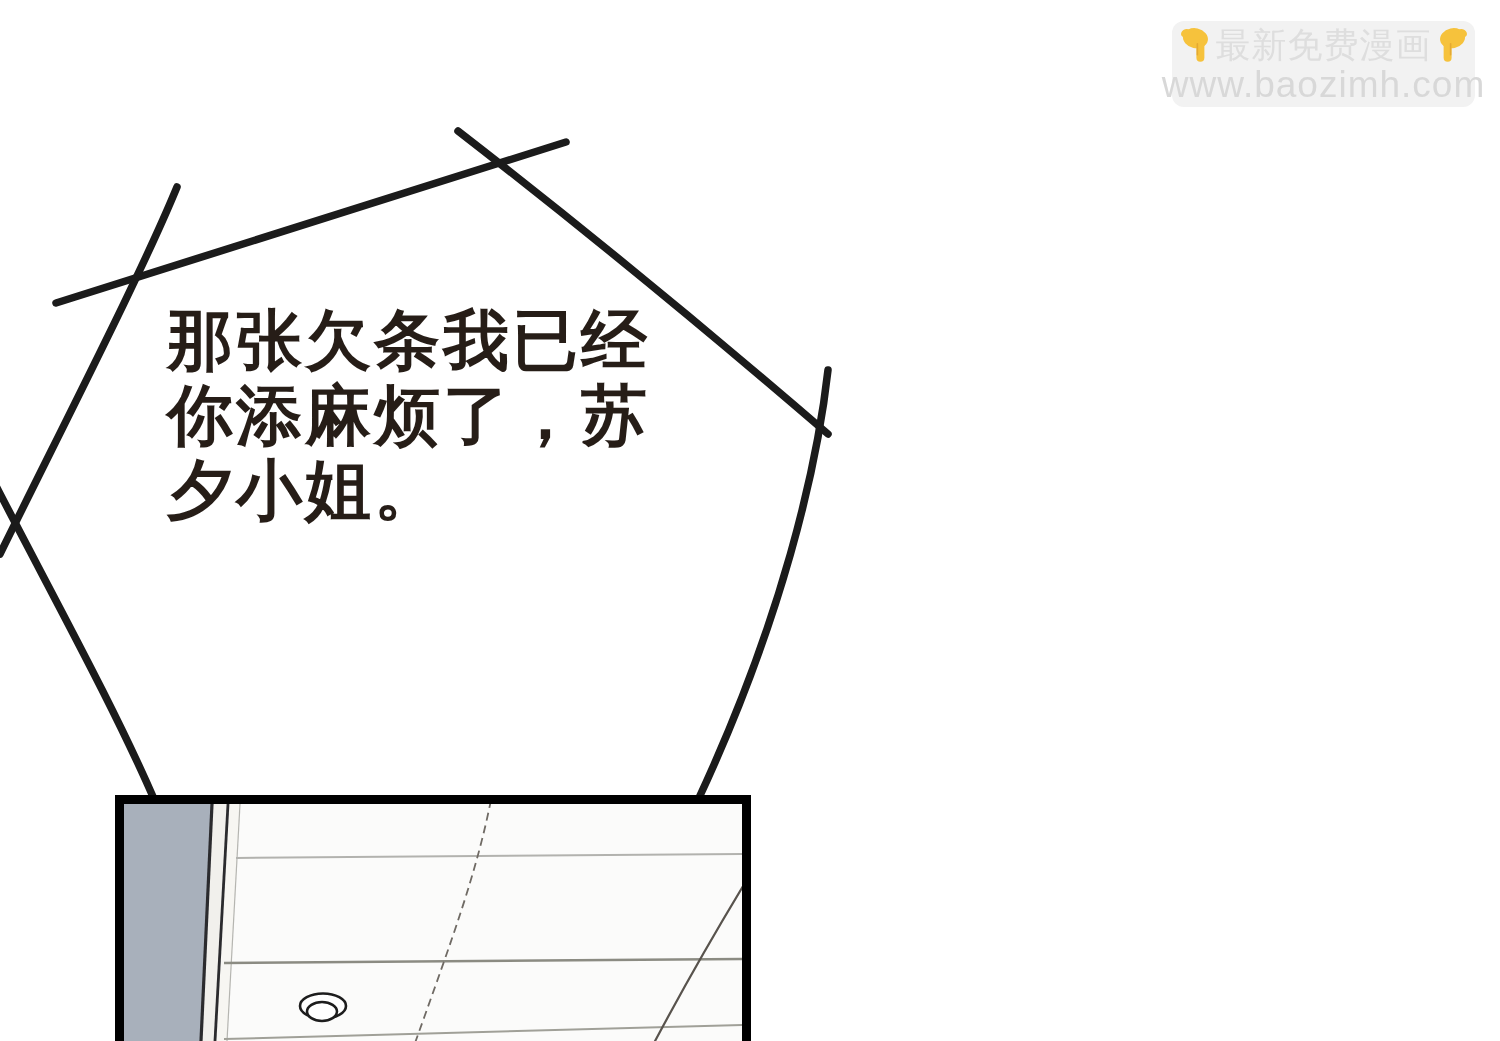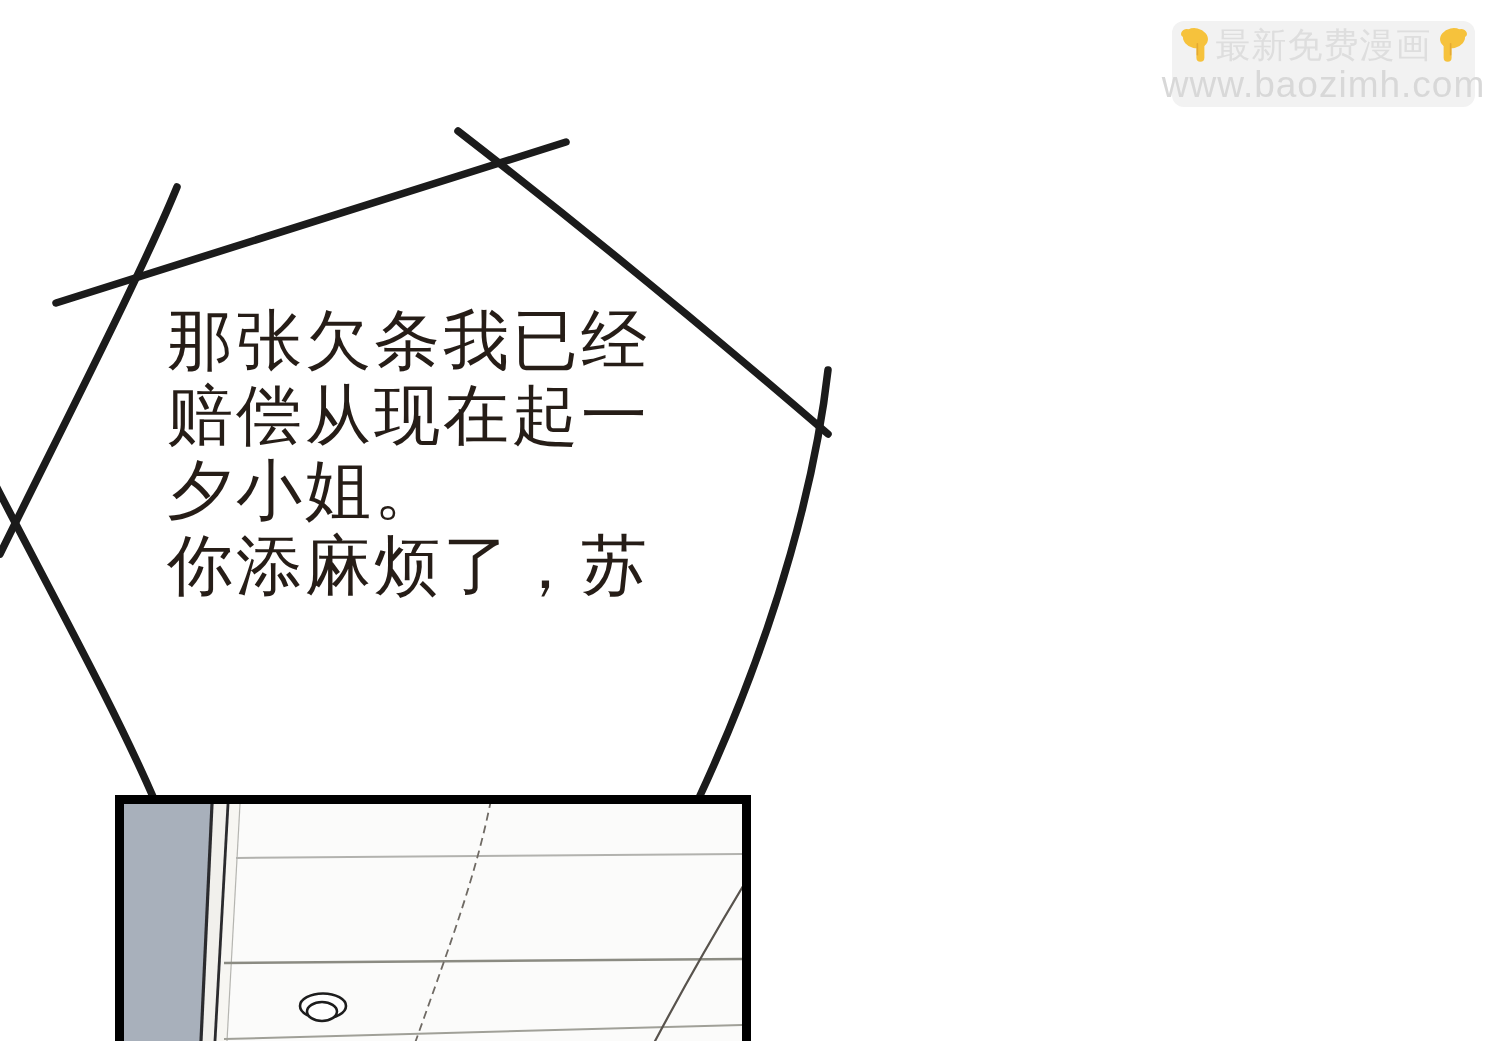--- a/index.html
+++ b/index.html
@@ -57,21 +57,21 @@
     fill: none;
     stroke: var(--ink, #1b1b1b);
     stroke-width: 7.5;
     stroke-linecap: round;
   }
   .speech {
     position: absolute;
     left: 167px; top: 303px;
     font-size: 66px;
     line-height: 75px;
-    font-weight: 400;
+    font-weight: 700;
     letter-spacing: 3px;
     color: var(--speech-text, #261d17);
     white-space: nowrap;
   }
 
   
   .panel {
     position: absolute;
     left: 115px; top: 795px;
     width: 636px; height: 246px;
@@ -125,23 +125,22 @@
   <svg class="bubble-svg" viewBox="0 0 1500 1041" aria-hidden="true">
     <path class="stroke" d="M 56,303 Q 300,226 566,142"></path>
     <path class="stroke" d="M 177,187 C 142,272 72,408 0,554"></path>
     <path class="stroke" d="M -8,478 C 44,580 112,702 154,799"></path>
     <path class="stroke" d="M 458,131 Q 640,272 828,434"></path>
     <path class="stroke" d="M 828,370 C 817,468 782,620 698,800"></path>
   </svg>
 
   <div class="speech">
     <div>那张欠条我已经</div>
-    <div>赔偿从现在起一</div>
+    <div>你添麻烦了，苏</div>
     <div>夕小姐。</div>
-    <div>你添麻烦了，苏</div>
   </div>
 
   <div class="panel">
     <svg viewBox="0 0 618 237" preserveAspectRatio="none" aria-hidden="true">
 
       <rect x="0" y="0" width="618" height="237" fill="#fbfbfa"></rect>
 
       <polygon class="wall" points="0,0 88,0 77,237 0,237"></polygon>
 
       <polygon class="trim-a" points="88,0 104,0 91,237 77,237"></polygon>

